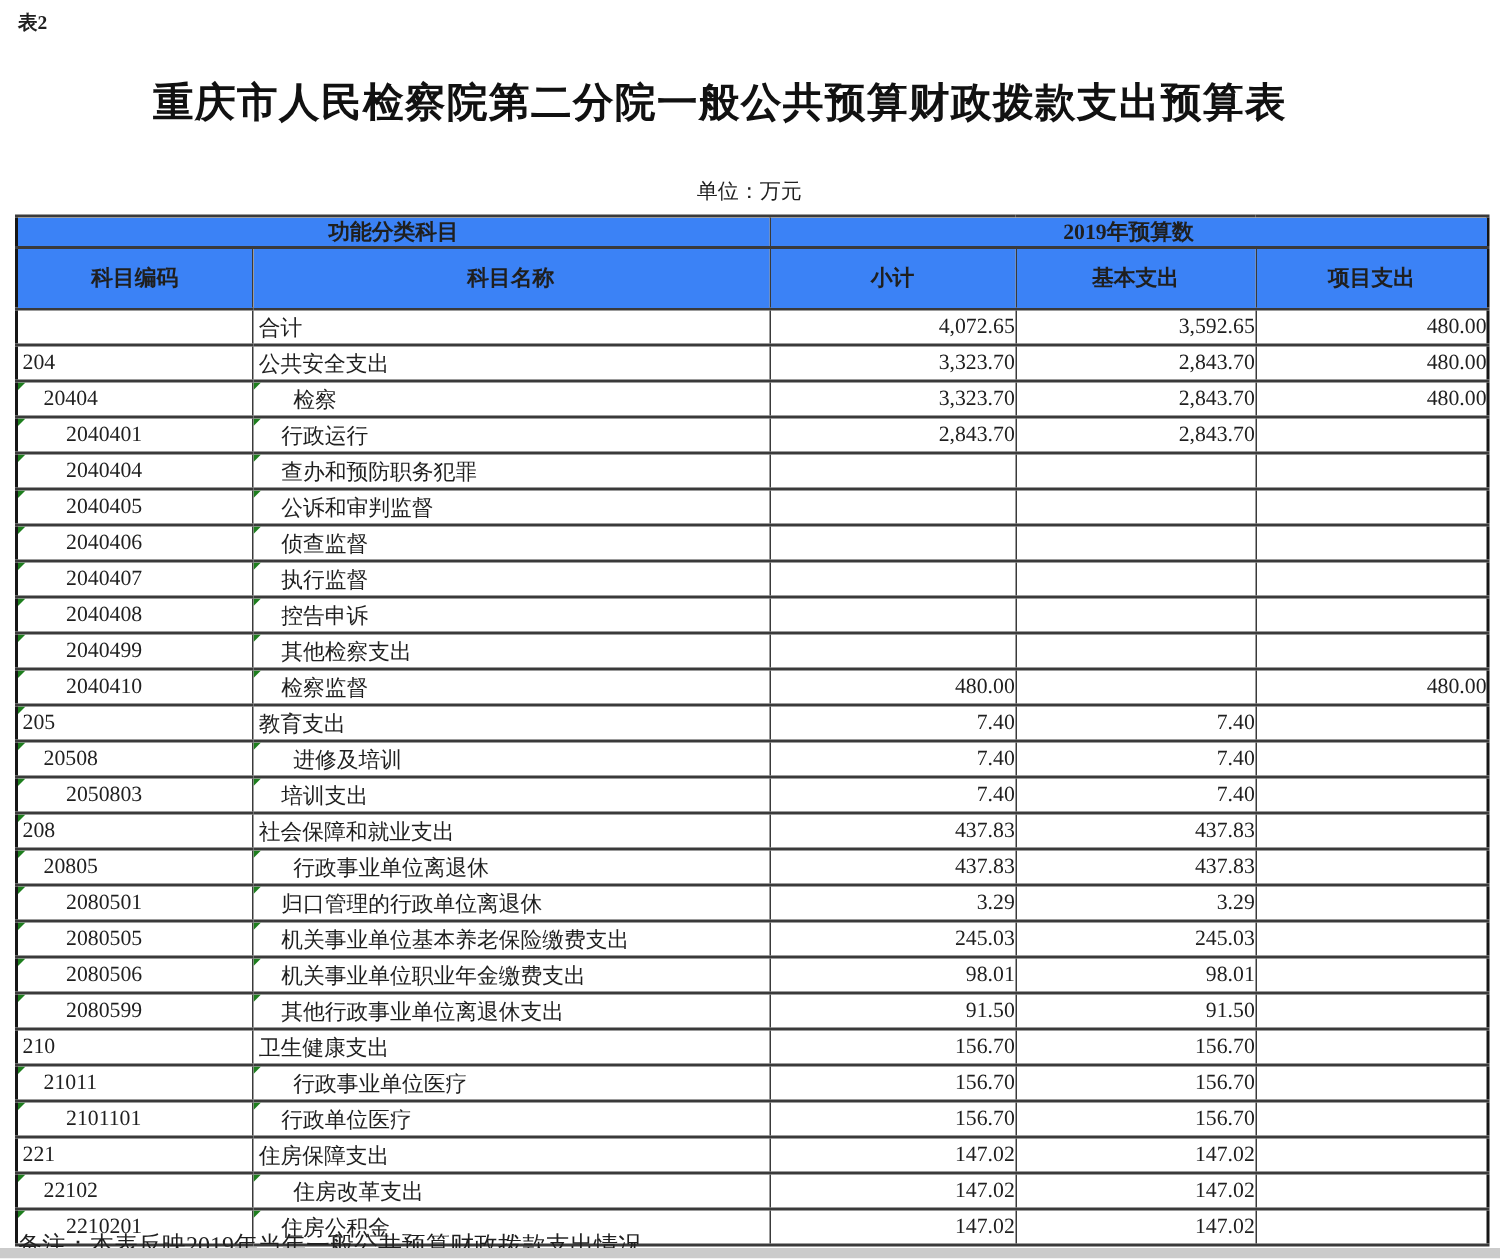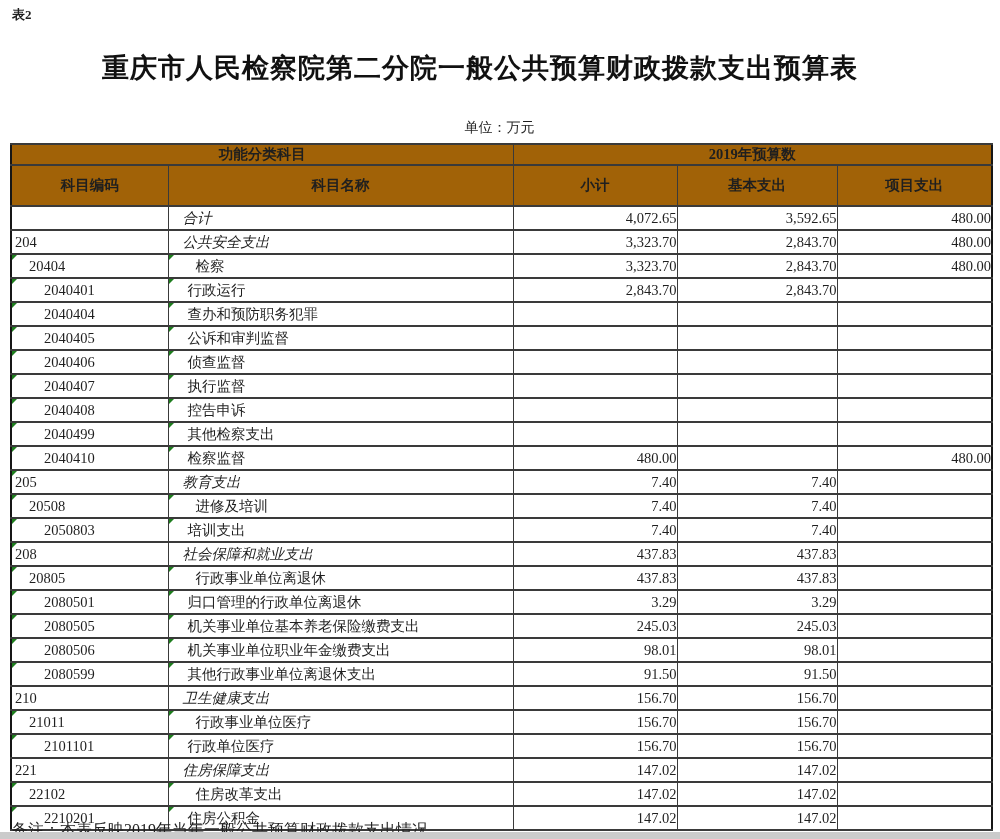--- a/index.html
+++ b/index.html
@@ -34,32 +34,32 @@
   table.budget th, table.budget td {
     border:1px solid #3a3a3a;
     border-top-width:2px; border-bottom-width:2px;
     font-size:14.5px;
     overflow:hidden; white-space:nowrap;
     position:relative;
     padding:0;
   }
   table.budget th {
     font-weight:bold; text-align:center;
-    background:#a16207;
+    background:#3b82f6;
   }
   tr.hrow1 { height:20px; }
   tr.hrow2 { height:41px; }
   tbody tr { height:24px; }
   td.code { text-align:left; }
   td.name { text-align:left; }
   td.num  { text-align:right; padding-right:5px; }
   td.code.lvl1 { padding-left:3px; }
   td.code.lvl2 { padding-left:17px; }
   td.code.lvl3 { padding-left:32px; }
-  td.name.lvl1 { padding-left:14px;font-style:italic; }
+  td.name.lvl1 { padding-left:4px; }
   td.name.lvl2 { padding-left:27px; }
   td.name.lvl3 { padding-left:19px; }
   .tri {
     position:absolute; top:0; left:0;
     width:0; height:0;
     border-top:5px solid #1e7e1e;
     border-right:5px solid transparent;
   }
   .note {
     position:absolute; top:820px; left:12px;

